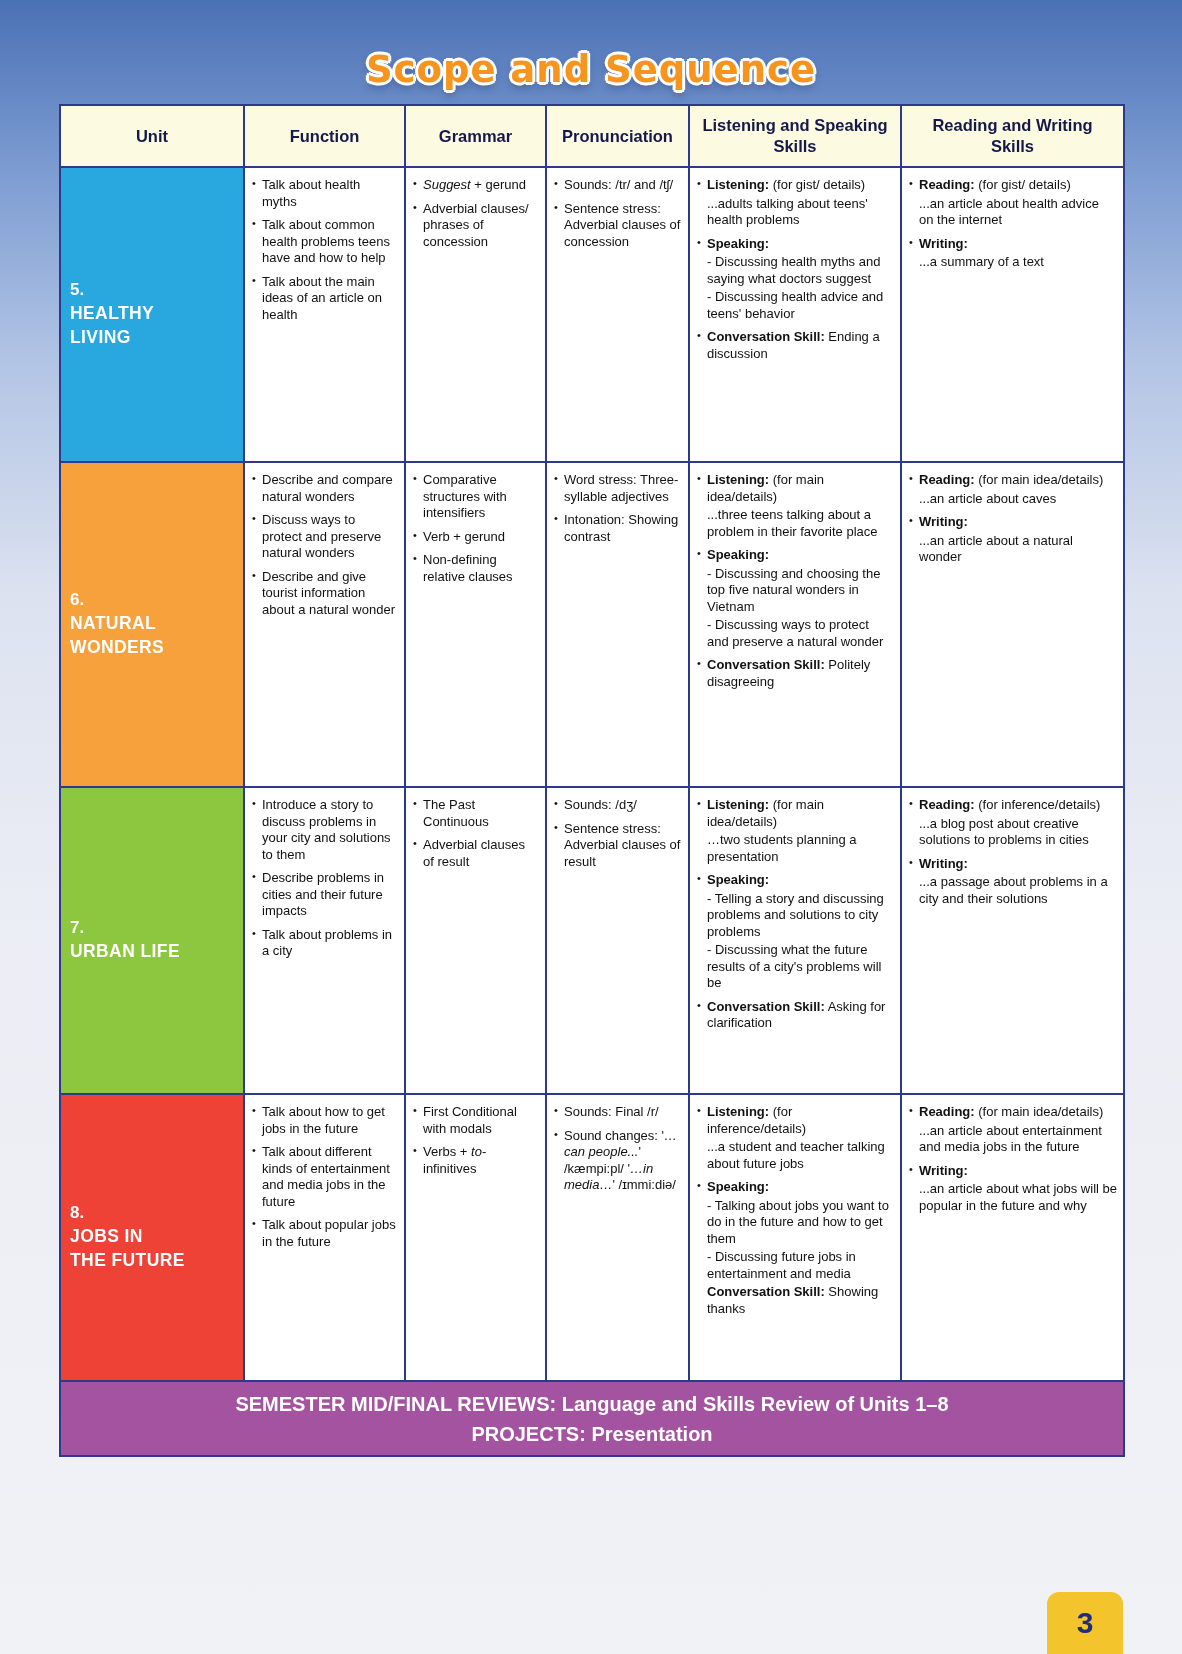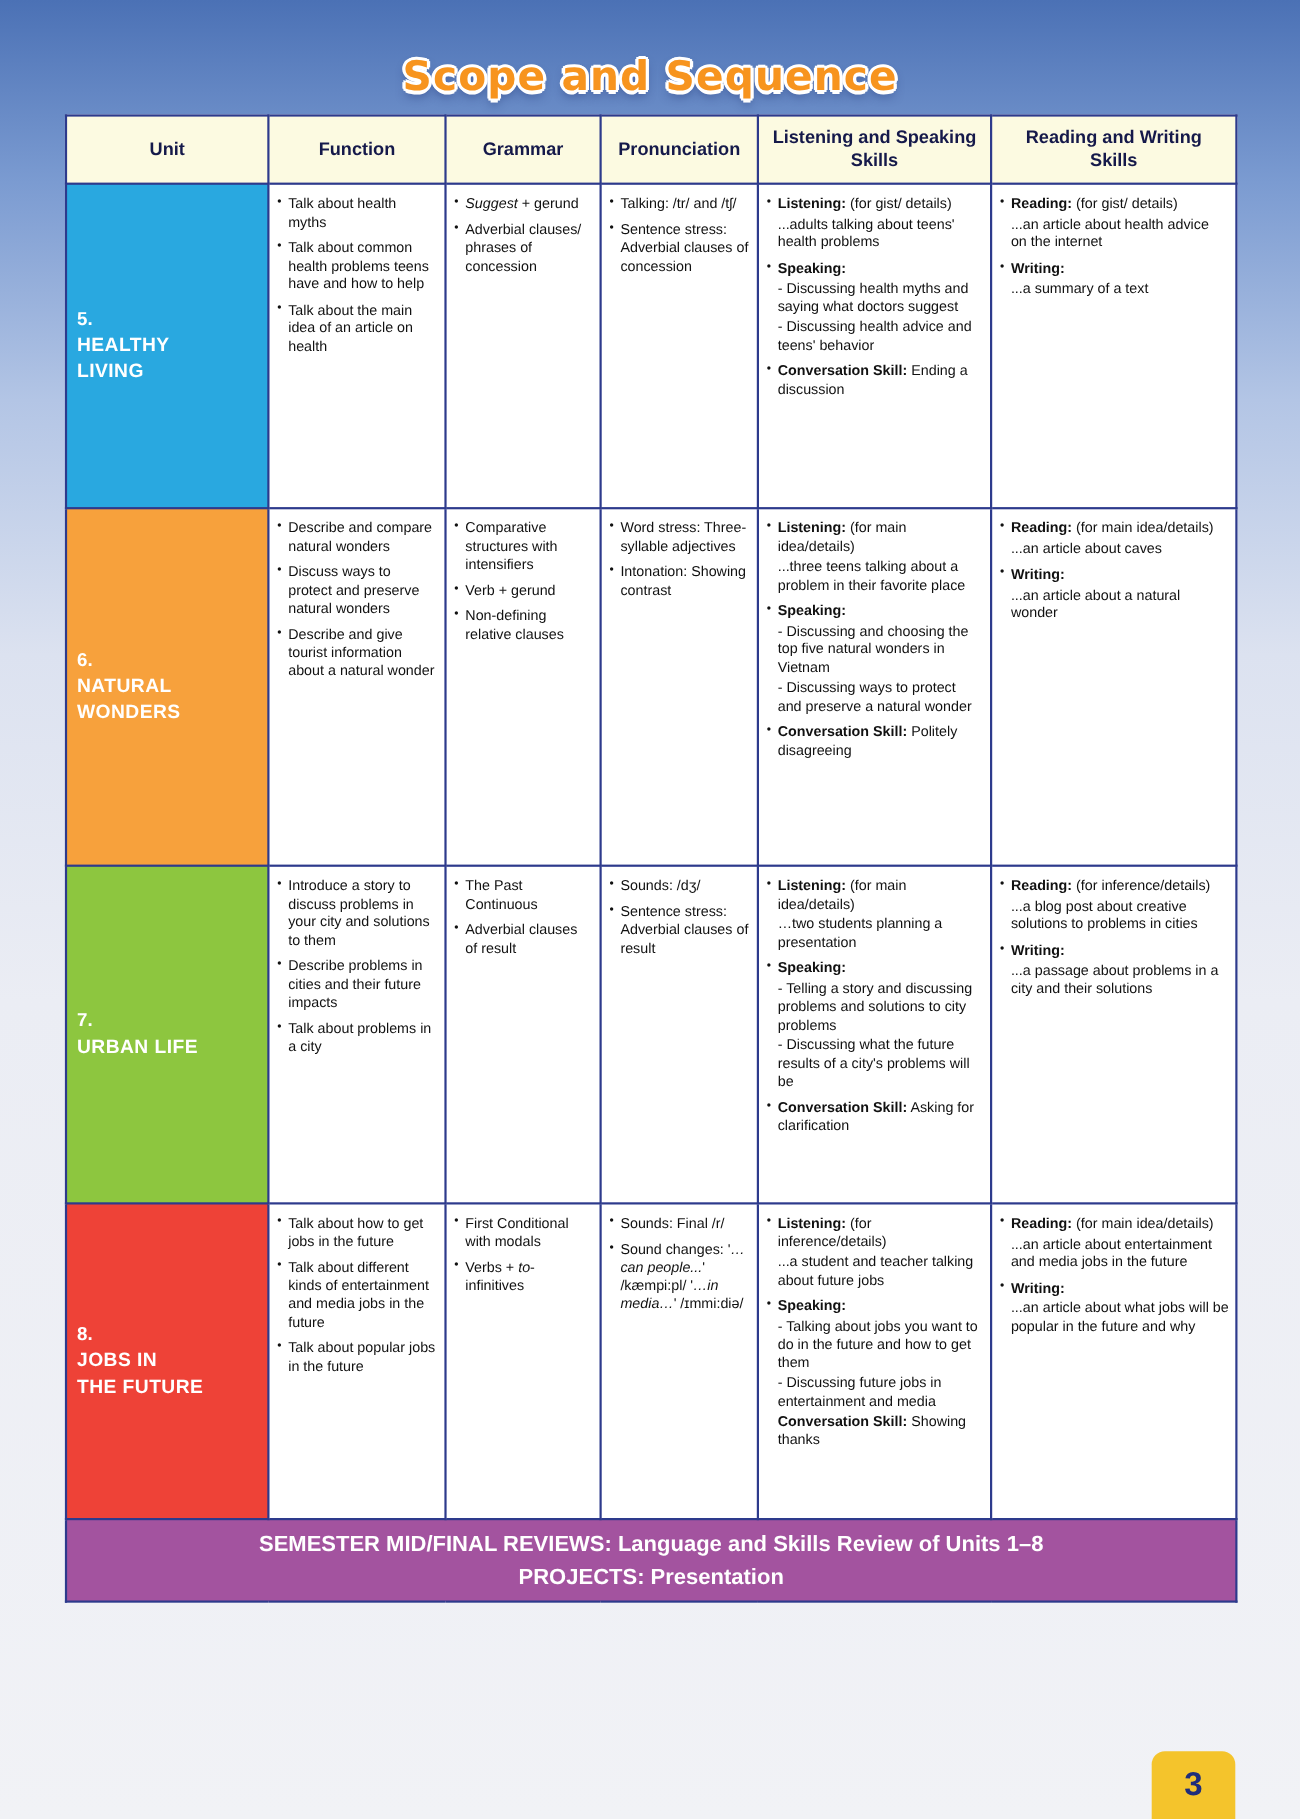--- a/index.html
+++ b/index.html
@@ -115,37 +115,37 @@
             <div class="item bulleted">
               <span class="dot">•</span>
               <span class="txt">Talk about health myths</span>
             </div>
             <div class="item bulleted">
               <span class="dot">•</span>
               <span class="txt">Talk about common health problems teens have and how to help</span>
             </div>
             <div class="item bulleted">
               <span class="dot">•</span>
-              <span class="txt">Talk about the main idea of an article on health</span>
+              <span class="txt">Talk about the main ideas of an article on health</span>
             </div>
           </td>
           <td class="content-cell">
             <div class="item bulleted">
               <span class="dot">•</span>
               <span class="txt"><i>Suggest</i> + gerund</span>
             </div>
             <div class="item bulleted">
               <span class="dot">•</span>
               <span class="txt">Adverbial clauses/ phrases of concession</span>
             </div>
           </td>
           <td class="content-cell">
             <div class="item bulleted">
               <span class="dot">•</span>
-              <span class="txt">Talking: /tr/ and /tʃ/</span>
+              <span class="txt">Sounds: /tr/ and /tʃ/</span>
             </div>
             <div class="item bulleted">
               <span class="dot">•</span>
               <span class="txt">Sentence stress: Adverbial clauses of concession</span>
             </div>
           </td>
           <td class="content-cell">
             <div class="item bulleted">
               <span class="dot">•</span>
               <span class="txt"><b>Listening:</b> (for gist/ details)</span>

